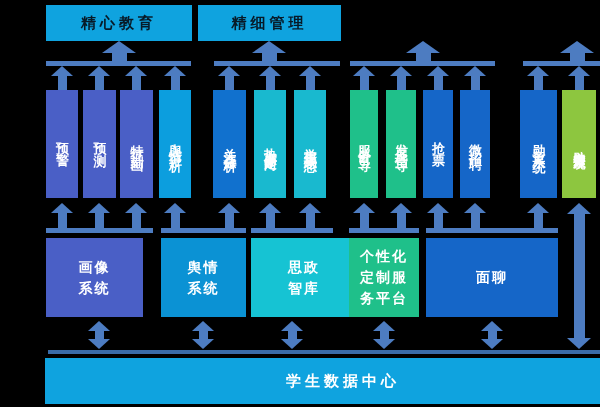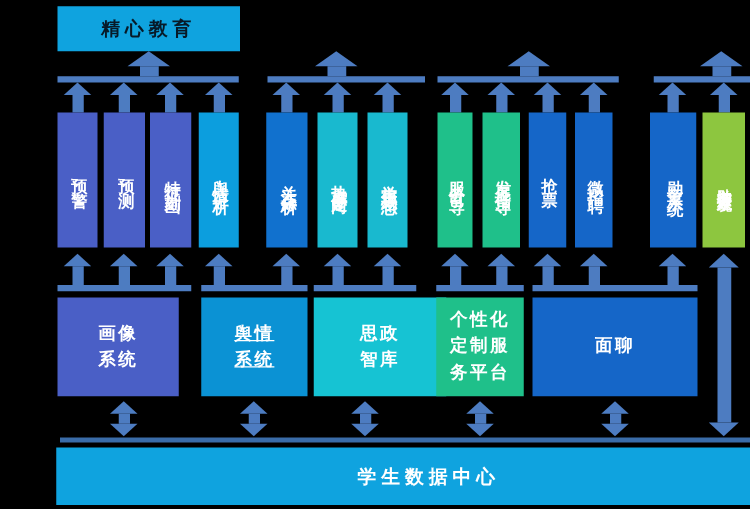--- a/index.html
+++ b/index.html
@@ -50,34 +50,35 @@
             justify-content:center; line-height:1.5; letter-spacing:2px; text-align:center; }
 
   
   .c-indigo { background:#4a5fc6; }
   .c-cyan   { background:#0c9ede; }
   .c-blue   { background:#1171ce; }
   .c-teal   { background:#19b9cf; }
   .c-green  { background:#1fc08a; }
   .c-blue2  { background:#1566c8; }
   .c-lgreen { background:#8dc63f; }
-  .c-sysblue{ background:#0b92d4;text-decoration:underline; }
+  .c-sysblue{ background:#0b92d4; }
   .c-systeal{ background:#16c3d3; }
 
   .dcline { position:absolute; left:5px; top:350px; width:590px; height:4px; background:#3a6ca8; }
   .dcbox  { position:absolute; left:2px; top:358px; width:596px; height:46px; background:#0fa3df;
             color:#fff; font-weight:bold; font-size:15px; letter-spacing:4px;
             display:flex; align-items:center; justify-content:center; }
 </style>
 </head>
 <body>
 
 <div class="stage">
 
   <div class="hdr" style="left:3px;width:146px">精心教育</div>
+  <div class="hdr" style="left:155px;width:143px">精细管理</div>
 
   <div class="ua big" style="left:59px;top:41px;height:20px">
       <div class="h"></div>
       <div class="s"></div>
     </div>
   <div class="ua big" style="left:209px;top:41px;height:20px">
       <div class="h"></div>
       <div class="s"></div>
     </div>
   <div class="ua big" style="left:363px;top:41px;height:20px">

